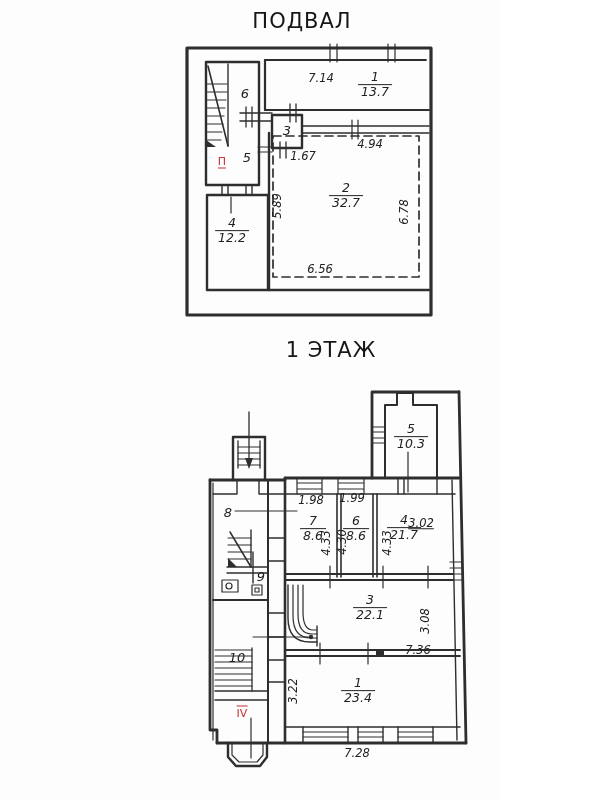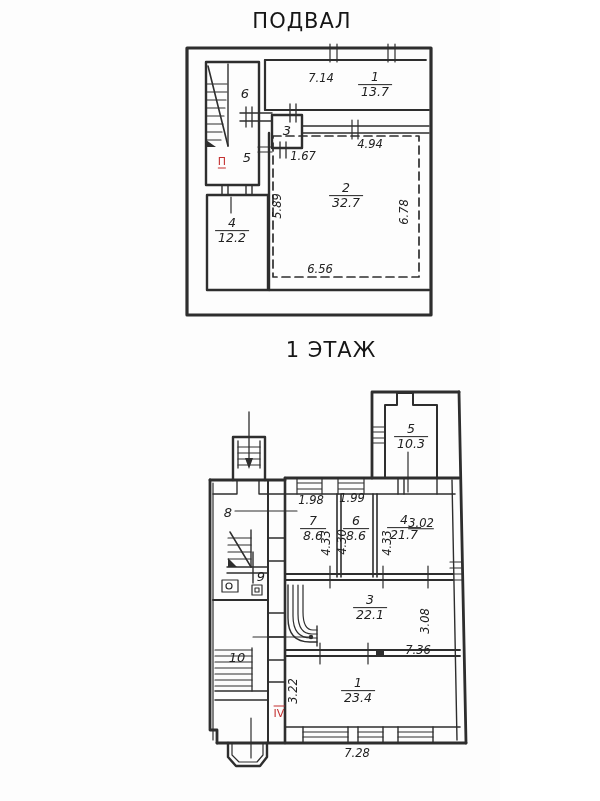--- a/index.html
+++ b/index.html
@@ -205,15 +205,15 @@
 <div class="lbl dim" style="left:352px;top:499px;">1.99</div>
 <div class="lbl dim" style="left:421px;top:524px;text-decoration:underline;">3.02</div>
 <div class="lbl dim rot" style="left:327px;top:543px;">4.33</div>
 <div class="lbl dim rot" style="left:343px;top:542px;">4.30</div>
 <div class="lbl dim rot" style="left:388px;top:543px;">4.33</div>
 <div class="lbl dim rot" style="left:426px;top:621px;">3.08</div>
 <div class="lbl dim" style="left:418px;top:638px;margin-top:13px;">7.36</div>
 <div class="lbl dim rot" style="left:294px;top:691px;">3.22</div>
 <div class="lbl dim" style="left:357px;top:754px;">7.28</div>
 
-<div class="redmark over" style="left:242px;top:712px;margin-left:37px;">IV</div>
+<div class="redmark over" style="left:242px;top:712px;">IV</div>
 
 </div>
 
 </body></html>

